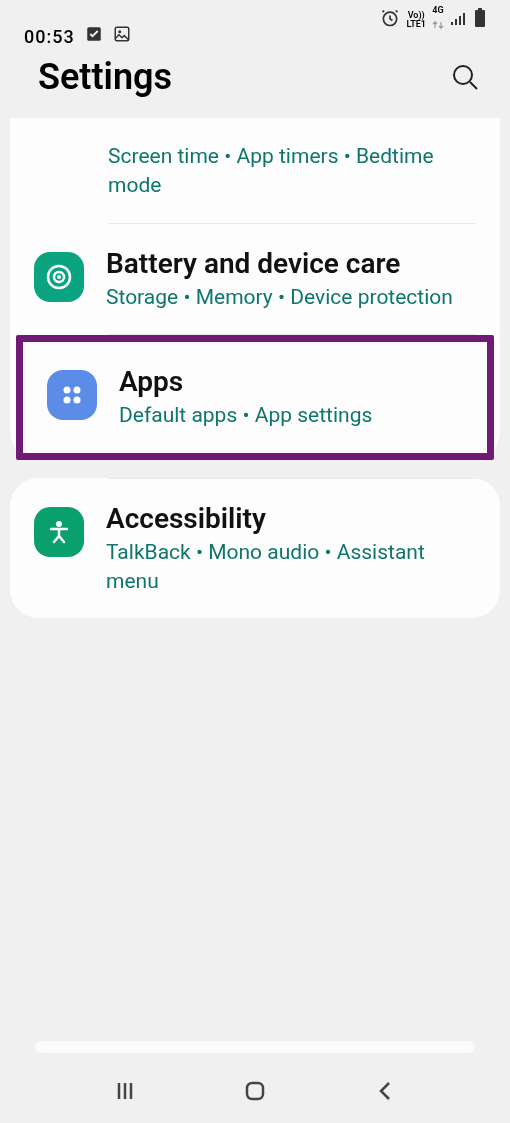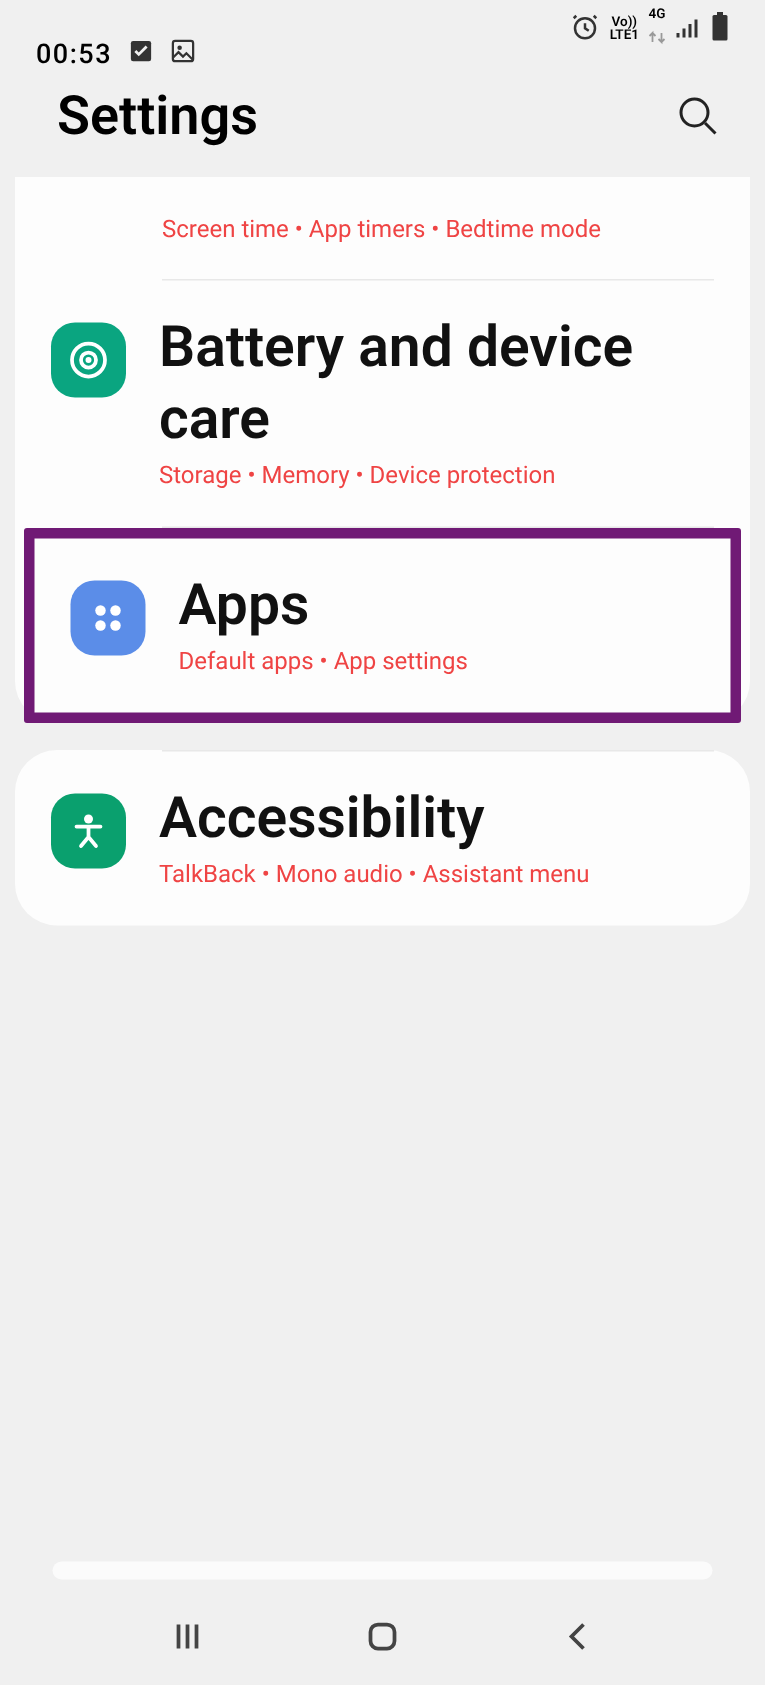--- a/index.html
+++ b/index.html
@@ -22,22 +22,22 @@
     .item.no-icon { padding-left: 98px; }
     .item.no-icon .item-text { margin-left: 0; }
     
     .item-icon { width: 50px; height: 50px; border-radius: 16px; flex-shrink: 0; display: flex; align-items: center; justify-content: center; margin-top: 6px; }
     .icon-green { background: #0aa580; }
     .icon-blue { background: #5b8de8; }
     .icon-grayblue { background: #5d7b86; }
     .icon-access { background: #0aa06e; }
     
     .item-text { flex: 1; min-width: 0; }
-    .item-title { font-size: 38px; font-weight: 600; color: #111; line-height: 1.25; }
-    .item-sub { font-size: 16px; color: #ef4444; margin-top: 2px; line-height: 1.4; }
+    .item-title { font-size: 28px; font-weight: 600; color: #111; line-height: 1.25; }
+    .item-sub { font-size: 21px; color: #0f766e; margin-top: 2px; line-height: 1.4; }
     
     .divider { height: 1px; background: #e8e8e8; margin-left: 98px; margin-right: 24px; }
     
     .highlight { border: 7px solid #701a75; border-radius: 2px; margin: 0 6px; }
     
     .nav-bar { position: absolute; bottom: 0; left: 0; right: 0; height: 64px; display: flex; justify-content: space-around; align-items: center; padding: 0 60px; }
     .nav-btn { width: 28px; height: 28px; display: flex; align-items: center; justify-content: center; }
     
     .scroll-hint { position: absolute; bottom: 70px; left: 35px; right: 35px; height: 12px; background: #fbfbfb; border-radius: 12px; }
     

